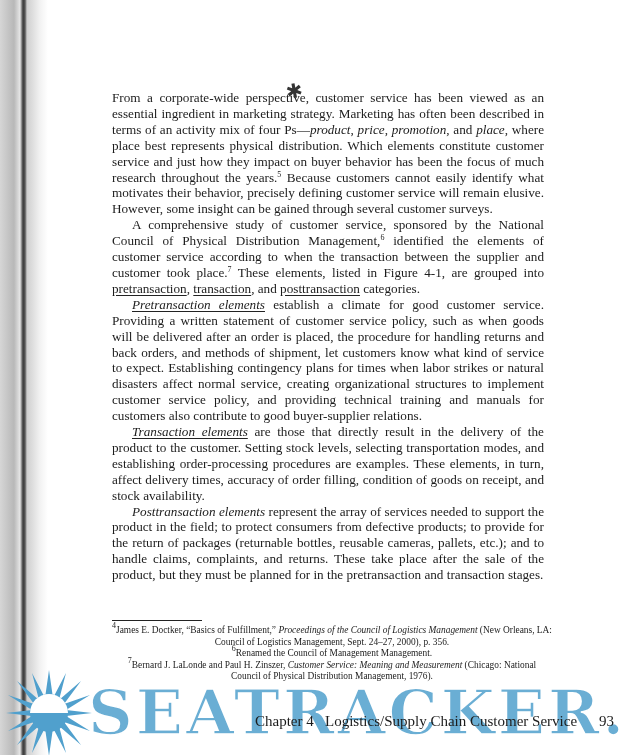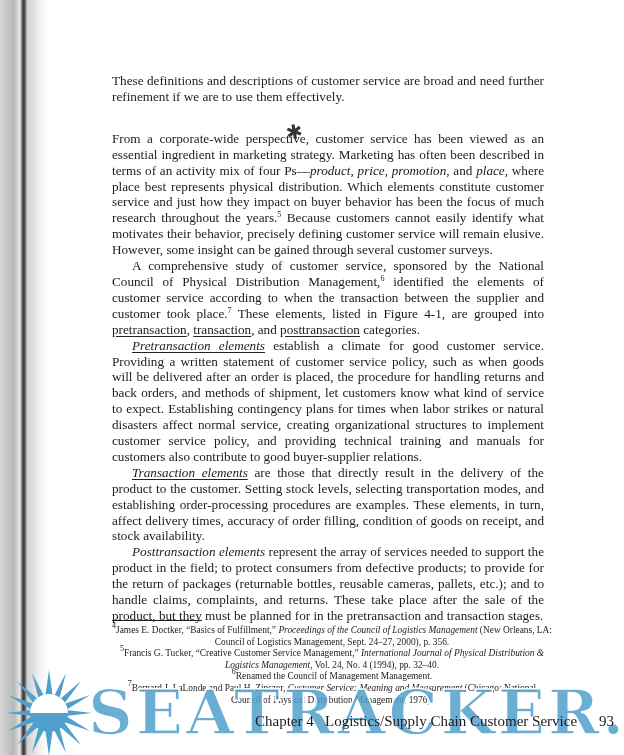--- a/index.html
+++ b/index.html
@@ -49,39 +49,37 @@
   }
   .sun { position: absolute; left: 4px; top: 668px; width: 90px; height: 90px; z-index: 2; }
 </style>
 </head>
 <body>
 
 <div class="gutter"></div>
 
 <div class="page">
 
-  <p class="mt">These definitions and descriptions of customer service are broad and need further refinement if we are to use them effectively.</p>
 
   <h2><span class="star">✱</span></h2>
 
   <p><span>From a corporate-wide perspective, customer service has been viewed as an essential ingredient in marketing strategy. Marketing has often been described in terms of an activity mix of four Ps—</span><em>product</em><span>, </span><em>price</em><span>, </span><em>promotion</em><span>, and </span><em>place</em><span>, where place best represents physical distribution. Which elements constitute customer service and just how they impact on buyer behavior has been the focus of much research throughout the years.</span><sup>5</sup><span> Because customers cannot easily identify what motivates their behavior, precisely defining customer service will remain elusive. However, some insight can be gained through several customer surveys.</span></p>
 
   <p class="first-indent"><span>A comprehensive study of customer service, sponsored by the National Council of Physical Distribution Management,</span><sup>6</sup><span> identified the elements of customer service according to when the transaction between the supplier and customer took place.</span><sup>7</sup><span> These elements, listed in Figure 4-1, are grouped into </span><span class="u">pretransaction</span><span>, </span><span class="u">transaction</span><span>, and </span><span class="u">posttransaction</span><span> categories.</span></p>
 
   <p class="first-indent"><em class="u">Pretransaction elements</em><span> establish a climate for good customer service. Providing a written statement of customer service policy, such as when goods will be delivered after an order is placed, the procedure for handling returns and back orders, and methods of shipment, let customers know what kind of service to expect. Establishing contingency plans for times when labor strikes or natural disasters affect normal service, creating organizational structures to implement customer service policy, and providing technical training and manuals for customers also contribute to good buyer-supplier relations.</span></p>
 
   <p class="first-indent"><em class="u">Transaction elements</em><span> are those that directly result in the delivery of the product to the customer. Setting stock levels, selecting transportation modes, and establishing order-processing procedures are examples. These elements, in turn, affect delivery times, accuracy of order filling, condition of goods on receipt, and stock availability.</span></p>
 
   <p class="first-indent"><em>Posttransaction elements</em><span> represent the array of services needed to support the product in the field; to protect consumers from defective products; to provide for the return of packages (returnable bottles, reusable cameras, pallets, etc.); and to handle claims, complaints, and returns. These take place after the sale of the product, but they must be planned for in the pretransaction and transaction stages.</span></p>
 </div>
 
 <div class="footnotes">
   <div class="fn-rule"></div>
   <p class="fn"><sup>4</sup><span>James E. Doctker, “Basics of Fulfillment,” </span><em>Proceedings of the Council of Logistics Management</em><span> (New Orleans, LA: Council of Logistics Management, Sept. 24–27, 2000), p. 356.</span></p>
-  <p class="fn"><sup>5</sup><span>Francis G. Tucker, “Creative Customer Service Management,” </span><em>International Journal of Physical Distribution &amp; Logistics Management</em><span>, Vol. 24, No. 4 (1994), pp. 32–40.</span></p>
   <p class="fn"><sup>6</sup><span>Renamed the Council of Management Management.</span></p>
   <p class="fn"><sup>7</sup><span>Bernard J. LaLonde and Paul H. Zinszer, </span><em>Customer Service: Meaning and Measurement</em><span> (Chicago: National Council of Physical Distribution Management, 1976).</span></p>
 </div>
 
 <svg class="sun" viewBox="0 0 90 90">
   <defs>
     <clipPath id="topHalf">
         <rect x="0" y="0" width="90" height="45"></rect>
       </clipPath>
   </defs>

